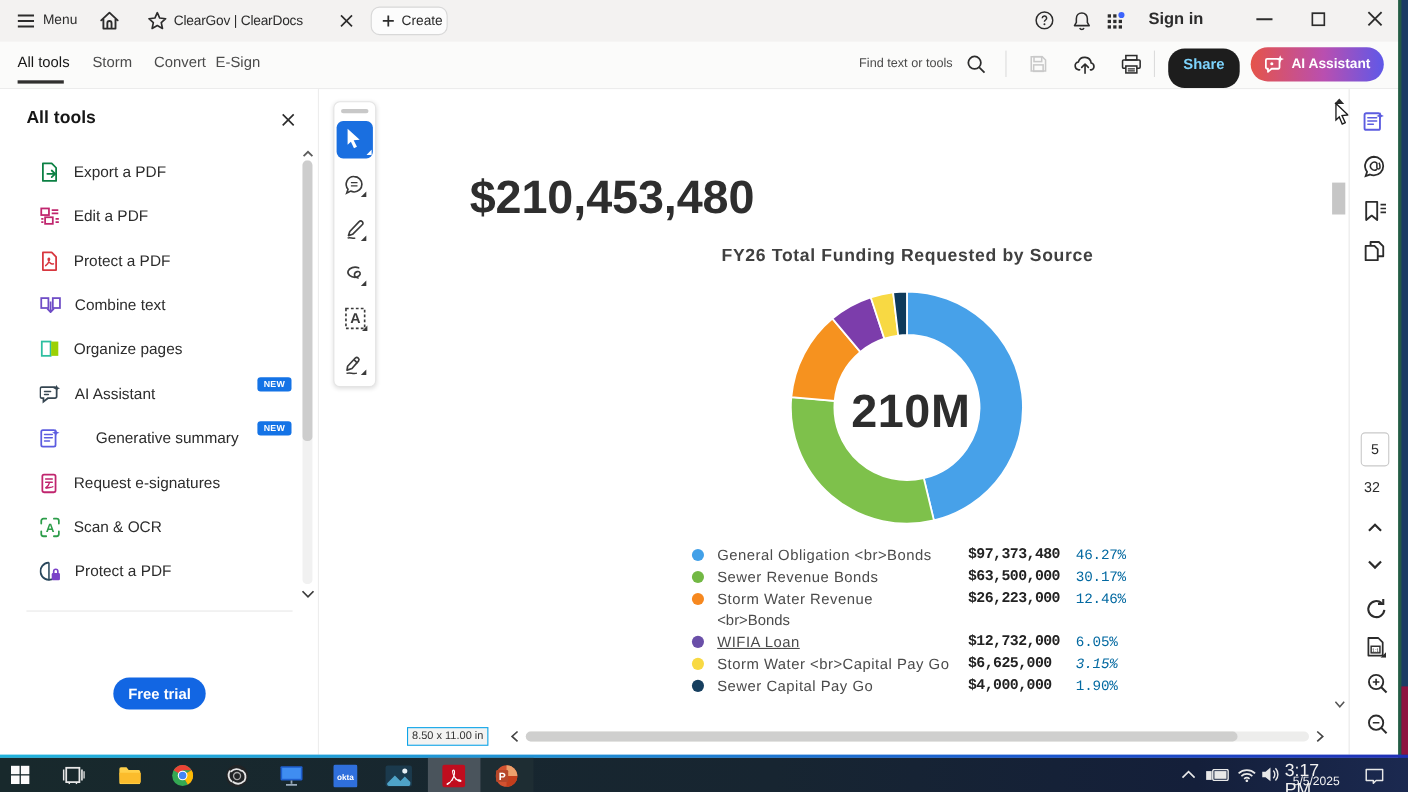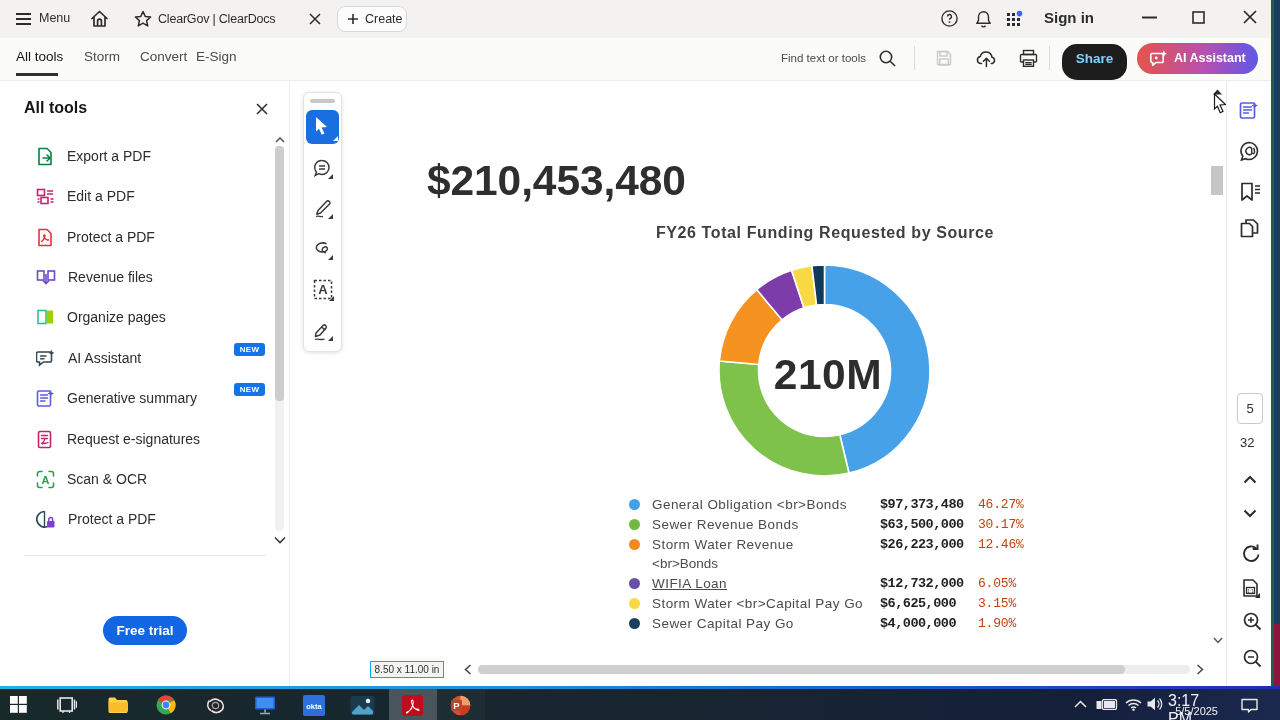--- a/index.html
+++ b/index.html
@@ -40,21 +40,21 @@
 #floattb { left:303px; top:92px; width:39px; height:260px; background:#fff;
   border:1px solid #e4e4e4; border-radius:6px; box-shadow:0 1px 4px rgba(0,0,0,0.12); }
 
 
 .lrow { position:absolute; height:20px; }
 .ldot { position:absolute; width:11px; height:11px; border-radius:50%; top:4px; left:0; }
 .llab { position:absolute; left:17px; top:2px; font-size:13.5px; color:#4b4b4b; letter-spacing:0.45px; white-space:nowrap; }
 .lamt { position:absolute; left:245px; top:2px; white-space:nowrap; font-family:"Liberation Mono",monospace;
   font-weight:bold; font-size:13.5px; color:#222; letter-spacing:-0.5px; }
 .lpct { position:absolute; left:343px; top:2px; white-space:nowrap; font-family:"Liberation Mono",monospace;
-  font-size:13px; color:#c2410c; letter-spacing:-0.2px; }
+  font-size:13px; color:#0369a1; letter-spacing:-0.2px; }
 </style>
 </head>
 <body>
 <div id="stage">
 
   <div class="abs" id="titlebar">
 
     <svg class="abs" style="left:16px;top:12px" width="15" height="14" viewBox="0 0 15 14">
       <path d="M0 2h15M0 7h15M0 12h15" stroke="#2c2c2c" stroke-width="1.8"></path>
     </svg>
@@ -191,39 +191,39 @@
       <path d="M5.5 13.5 c1.5 -1 3 -3.5 3.5 -5.5 c0.3 -1.3 -1.2 -1.6 -1.2 -0.3 c0 2 2.5 5 4.8 4.2" fill="none" stroke="#d7373f" stroke-width="1.4" stroke-linecap="round"></path>
     </svg>
     <span class="lbl">Protect a PDF</span>
   </div>
   <div class="abs toolrow" style="top:267px;">
     <svg width="20" height="19" viewBox="0 0 20 19">
       <rect x="1.5" y="3" width="6.5" height="9" fill="none" stroke="#6e4cc6" stroke-width="1.6"></rect>
       <rect x="12" y="3" width="6.5" height="9" fill="none" stroke="#6e4cc6" stroke-width="1.6"></rect>
       <path d="M10 6 v9 M7 12.5 l3 3.2 3 -3.2" fill="none" stroke="#6e4cc6" stroke-width="1.6" stroke-linejoin="round"></path>
     </svg>
-    <span class="lbl">Revenue files</span>
+    <span class="lbl">Combine text</span>
   </div>
   <div class="abs toolrow" style="top:307px;">
     <svg width="19" height="19" viewBox="0 0 19 19">
       <rect x="2" y="2.5" width="8" height="13" fill="none" stroke="#2dbfa0" stroke-width="1.6"></rect>
       <rect x="10.5" y="2.5" width="6.5" height="13" fill="#9bd104"></rect>
     </svg>
     <span class="lbl">Organize pages</span>
   </div>
   <div class="abs toolrow" style="top:348px;">
     <svg width="20" height="19" viewBox="0 0 20 19">
       <path d="M2 3 h12 a1.5 1.5 0 0 1 1.5 1.5 v7 a1.5 1.5 0 0 1 -1.5 1.5 h-6.5 l-4 3.2 v-3.2 H2 a1.5 1.5 0 0 1 -1.5 -1.5 v-7 A1.5 1.5 0 0 1 2 3 Z" fill="none" stroke="#364652" stroke-width="1.6"></path>
       <path d="M15.5 0.8 l0.9 2.2 2.2 0.9 -2.2 0.9 -0.9 2.2 -0.9 -2.2 -2.2 -0.9 2.2 -0.9 Z" fill="#364652"></path>
       <path d="M4.5 7 h5.5 M4.5 9.7 h3.5" stroke="#364652" stroke-width="1.4" stroke-linecap="round"></path>
     </svg>
     <span class="lbl">AI Assistant</span>
   </div>
   <div class="abs newbadge" style="top:343px;">NEW</div>
-  <div class="abs toolrow" style="top:388px;">
+  <div class="abs toolrow" style="top:388px;gap:20px;">
     <svg width="19" height="19" viewBox="0 0 19 19">
       <rect x="1.5" y="2" width="13" height="15" rx="1.5" fill="none" stroke="#5c5ce0" stroke-width="1.6"></rect>
       <path d="M4.5 6 h7 M4.5 9 h7 M4.5 12 h4.5" stroke="#5c5ce0" stroke-width="1.4" stroke-linecap="round"></path>
       <path d="M14.7 1 l1 2.4 2.4 1 -2.4 1 -1 2.4 -1 -2.4 -2.4 -1 2.4 -1 Z" fill="#5c5ce0"></path>
     </svg>
     <span class="lbl">Generative summary</span>
   </div>
   <div class="abs newbadge" style="top:383px;">NEW</div>
   <div class="abs toolrow" style="top:429px;">
     <svg width="19" height="19" viewBox="0 0 19 19">
@@ -334,21 +334,21 @@
   <div class="abs lrow" style="left:629px;top:574px;">
     <div class="ldot" style="background:#6a4fa8;"></div>
     <div class="llab" style="left:23px;text-decoration:underline;">WIFIA Loan</div>
     <div class="lamt" style="left:251px;">$12,732,000</div>
     <div class="lpct" style="left:349px;">6.05%</div>
   </div>
   <div class="abs lrow" style="left:629px;top:594px;">
     <div class="ldot" style="background:#f8d943;"></div>
     <div class="llab" style="left:23px;">Storm Water &lt;br&gt;Capital Pay Go</div>
     <div class="lamt" style="left:251px;">$6,625,000</div>
-    <div class="lpct" style="left:349px;">3.15%</div>
+    <div class="lpct" style="left:349px;font-style:italic;">3.15%</div>
   </div>
   <div class="abs lrow" style="left:629px;top:614px;">
     <div class="ldot" style="background:#173f5f;"></div>
     <div class="llab" style="left:23px;">Sewer Capital Pay Go</div>
     <div class="lamt" style="left:251px;">$4,000,000</div>
     <div class="lpct" style="left:349px;">1.90%</div>
   </div>
 
   <div class="abs" style="left:370px;top:661px;width:74px;height:17px;background:#f3f3f2;border:1px solid #0ea5e9;font-size:10px;color:#333;text-align:center;line-height:15px;">8.50 x 11.00 in</div>
   <svg class="abs" style="left:464px;top:664px" width="8" height="11" viewBox="0 0 8 11">

